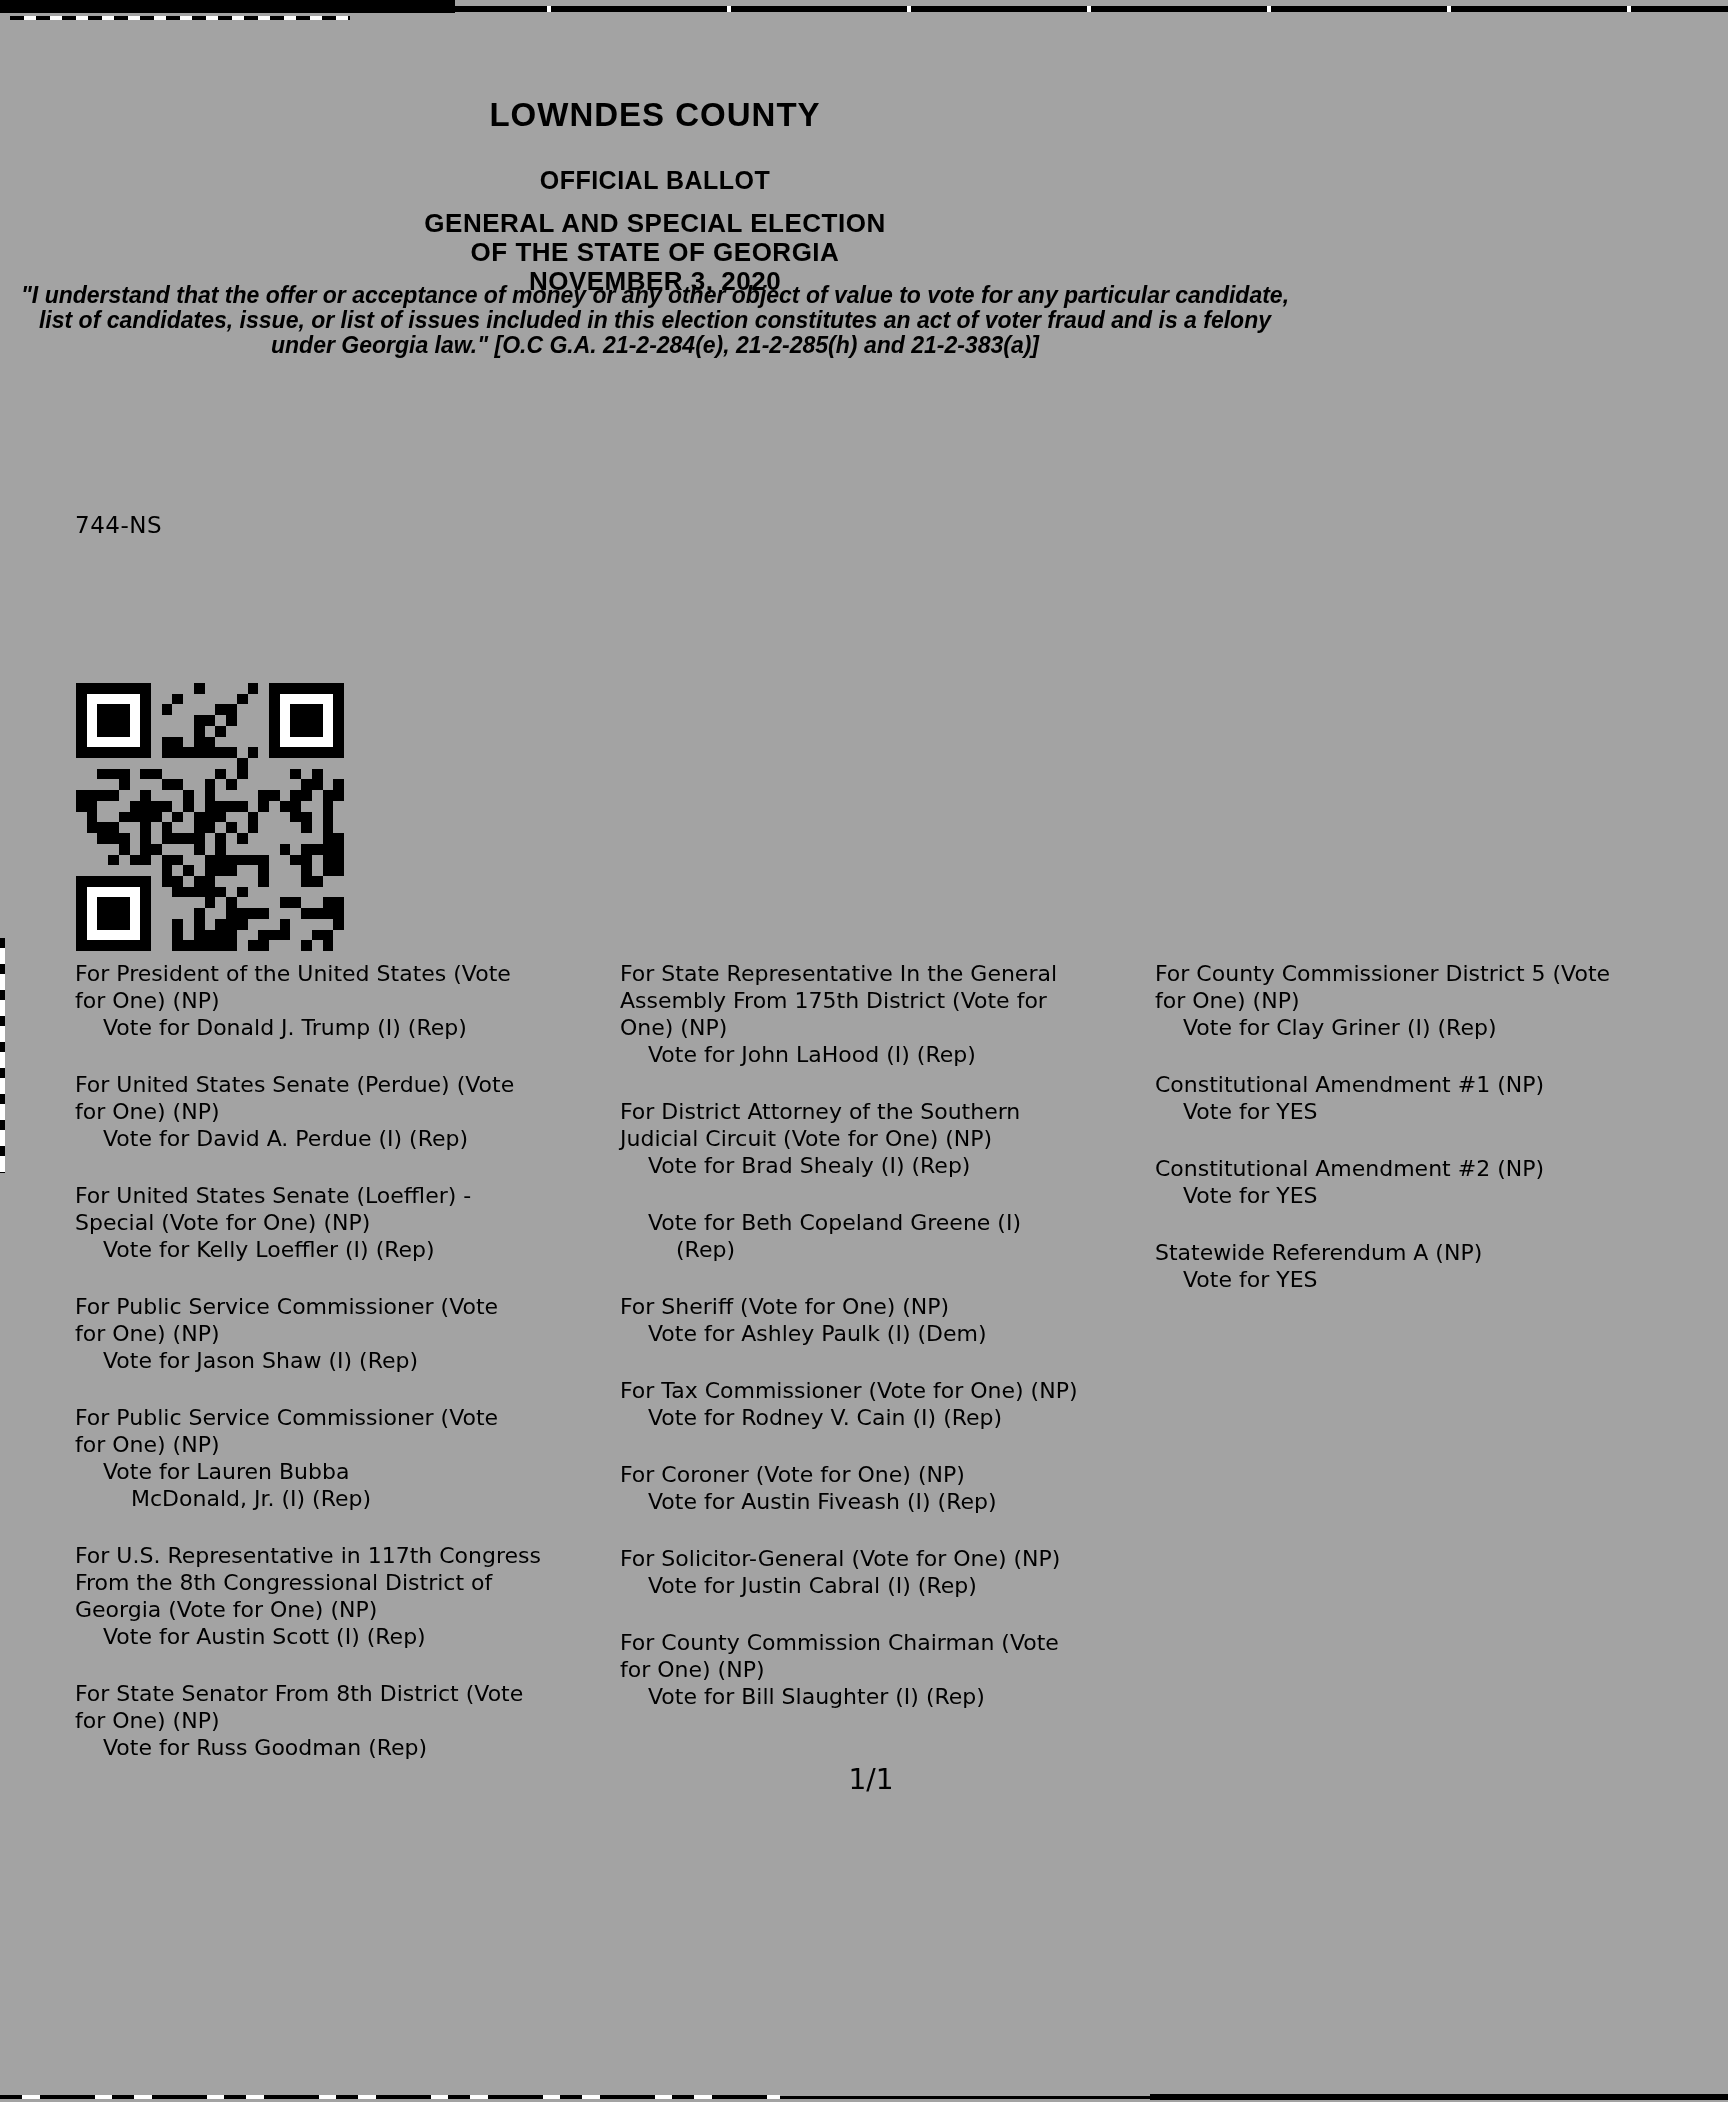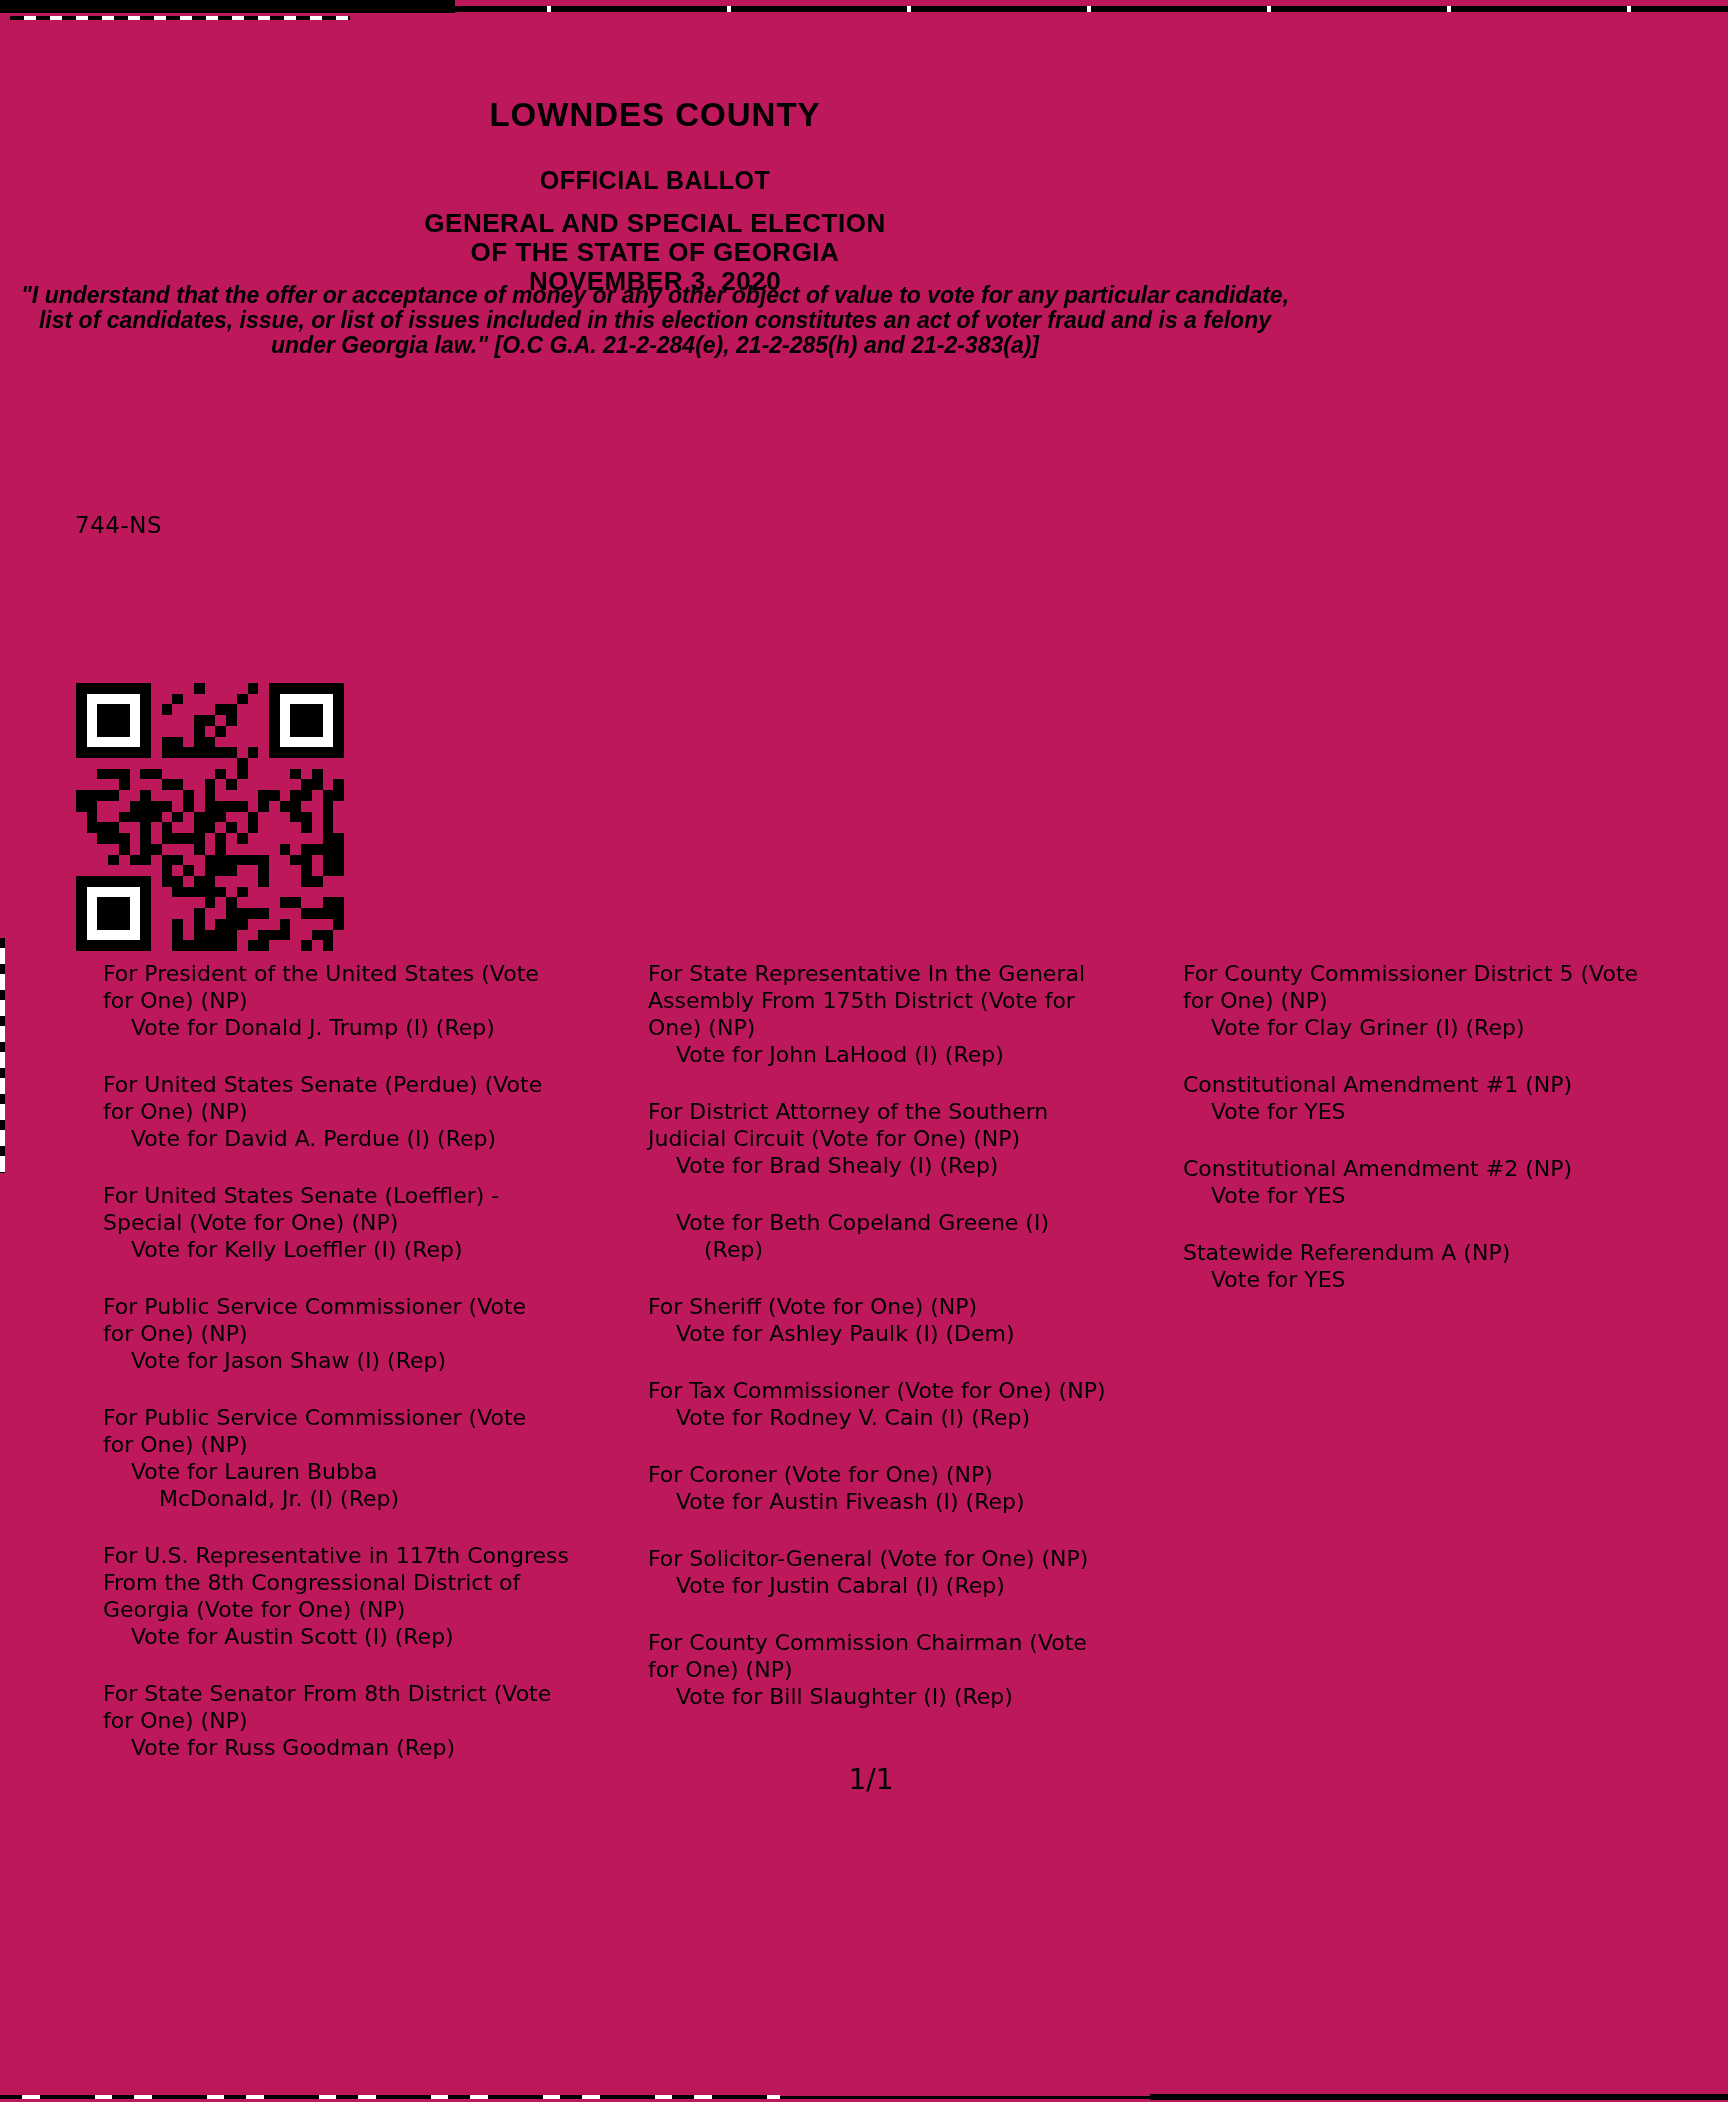--- a/index.html
+++ b/index.html
@@ -1,20 +1,20 @@
 <!DOCTYPE html>
 <html><head>
 <meta charset="utf-8">
 <style>
   html,body{margin:0;padding:0;background:#ffffff;}
   .page{
     position:relative;
     width:1728px;
     height:2102px;
-    background:#be185d;
+    background:#a3a3a3;
     overflow:hidden;
     font-family:"DejaVu Sans",sans-serif;
     color:#000;
   }
 
   
   .artifact{position:absolute;background:#000;}
   .art-top-left{left:0;top:0;width:455px;height:13px;}
   .art-top-right{
     left:455px;top:6px;width:1273px;height:6px;
@@ -61,21 +61,21 @@
   }
 
   .qr{position:absolute;left:72px;top:683px;width:276px;height:268px;}
 
   
   .columns{
     position:absolute;left:75px;top:960px;width:1592px;
     display:flex;
   }
   .col{flex:0 0 auto;}
-  .col-0{width:545px;margin-left:28px;}
+  .col-0{width:545px;}
   .col-1{width:535px;}
   .col-2{width:512px;}
   .item{margin:0 0 30px 0;}
   .title{
     font-size:22px;line-height:27px;
     white-space:pre-line;
   }
   .vote{
     font-size:22px;line-height:27px;
     white-space:pre-line;

